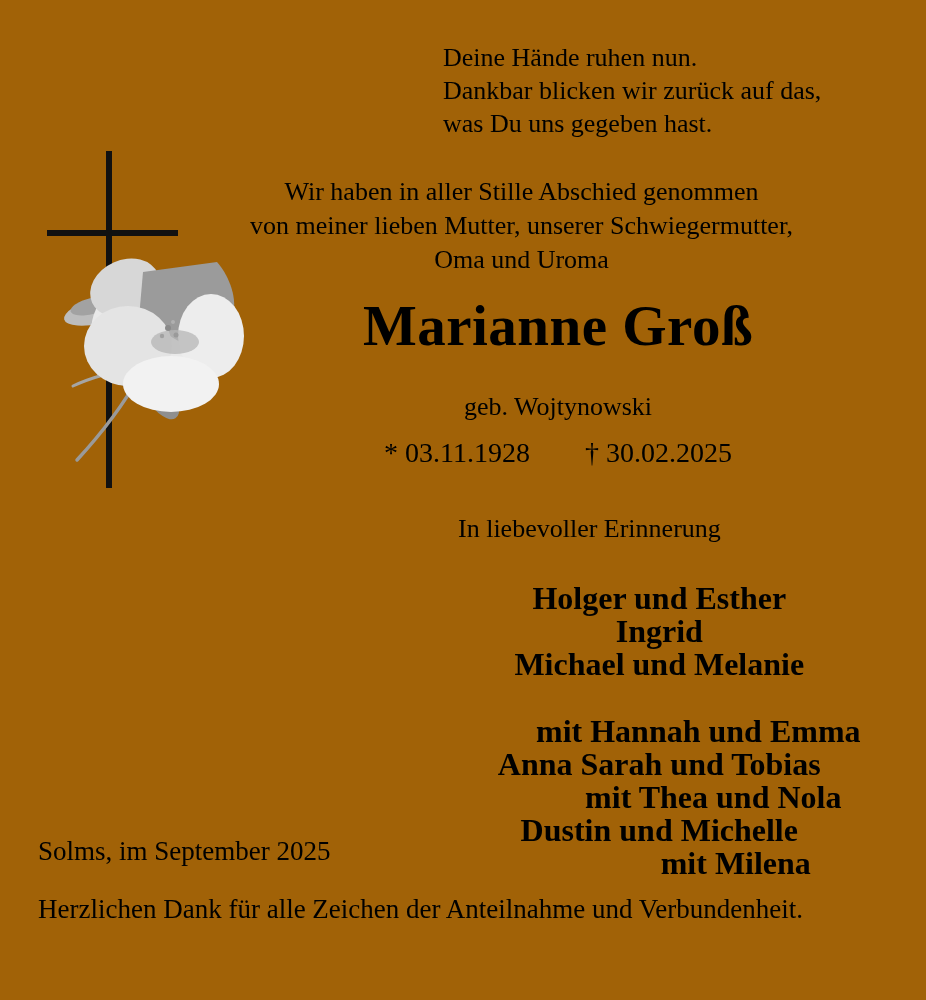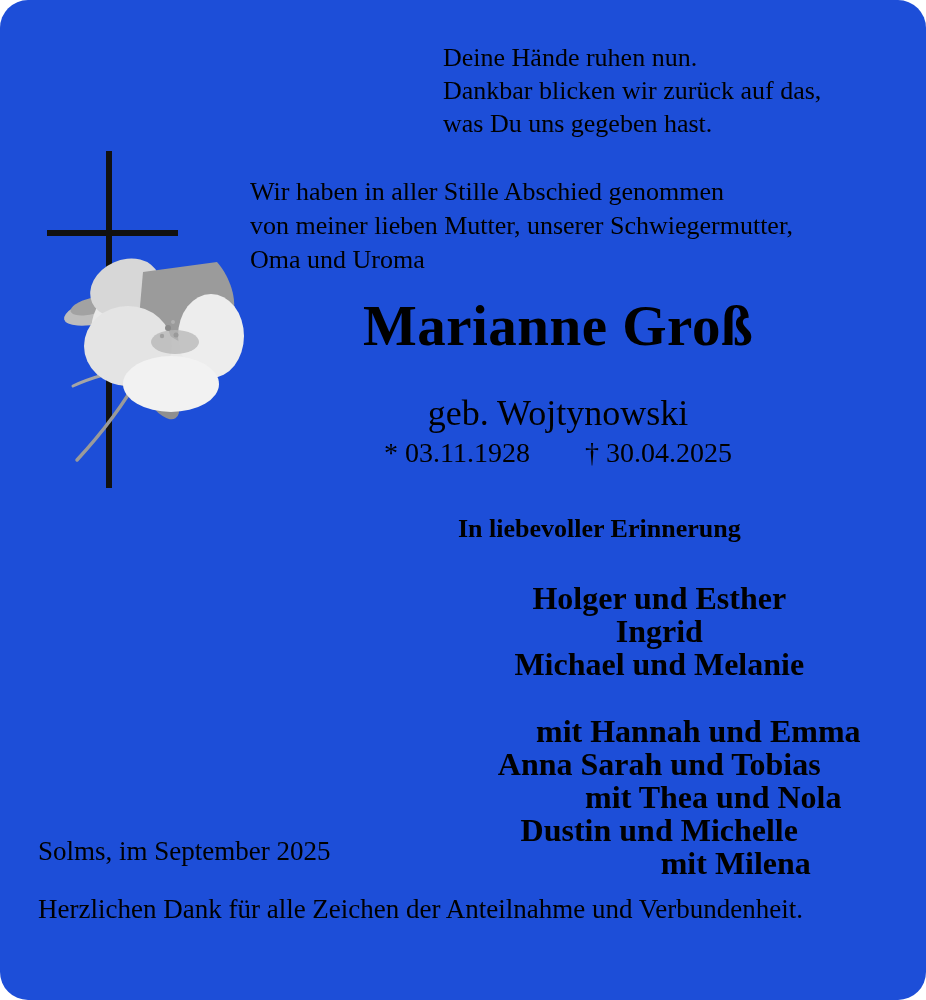--- a/index.html
+++ b/index.html
@@ -5,25 +5,24 @@
 <style>
   html, body {
     margin: 0;
     padding: 0;
     background: #ffffff;
   }
   .page {
     position: relative;
     width: 926px;
     height: 1000px;
-    background: #1d4ed8;
+    background: #a16207;
     color: #000000;
     font-family: "Liberation Serif", "DejaVu Serif", serif;
     overflow: hidden;
-    border-radius: 28px;
   }
   .abs { position: absolute; }
 
   .epigraph {
     left: 443px;
     top: 41px;
     font-size: 26px;
     line-height: 33px;
     white-space: nowrap;
   }
@@ -32,50 +31,51 @@
     top: 140px;
     width: 220px;
     height: 360px;
   }
   .intro {
     left: 250px;
     top: 175px;
     font-size: 26px;
     line-height: 34px;
     white-space: nowrap;
+    text-align: center;
   }
   .centercol {
     left: 248px;
     width: 620px;
     text-align: center;
   }
   .deceased-name {
     top: 293px;
     font-size: 57px;
     font-weight: bold;
     letter-spacing: 0.5px;
     line-height: 1.15;
   }
   .maiden-name {
     top: 392px;
-    font-size: 36px;
+    font-size: 26px;
   }
   .dates {
     top: 437px;
     font-size: 28px;
     display: flex;
     justify-content: center;
     gap: 55px;
     white-space: nowrap;
   }
   .remembrance-heading {
     left: 458px;
     top: 514px;
     font-size: 26px;
-    font-weight: bold;
+    font-weight: normal;
     white-space: nowrap;
   }
   .mourners {
     left: 458px;
     top: 582px;
     font-size: 32px;
     font-weight: bold;
     line-height: 33px;
     white-space: nowrap;
     text-align: center;
@@ -142,21 +142,21 @@
       <div>von meiner lieben Mutter, unserer Schwiegermutter,</div>
       <div>Oma und Uroma</div>
     </div>
 
   <div class="abs centercol deceased-name">Marianne Groß</div>
 
   <div class="abs centercol maiden-name">geb. Wojtynowski</div>
 
   <div class="abs centercol dates">
     <span>* 03.11.1928</span>
-    <span>† 30.04.2025</span>
+    <span>† 30.02.2025</span>
   </div>
 
   <div class="abs remembrance-heading">In liebevoller Erinnerung</div>
 
   <div class="abs mourners">
       <div class="mourner-line indent-0">Holger und Esther</div>
       <div class="mourner-line indent-0">Ingrid</div>
       <div class="mourner-line indent-0">Michael und Melanie</div>
       <div class="mourner-line indent-1">mit Hannah und Emma</div>
       <div class="mourner-line indent-0">Anna Sarah und Tobias</div>

